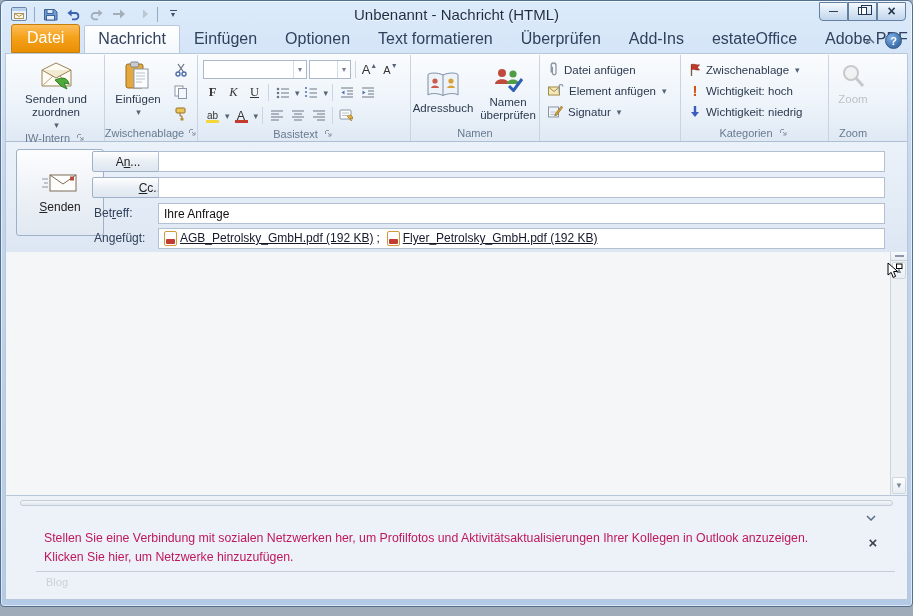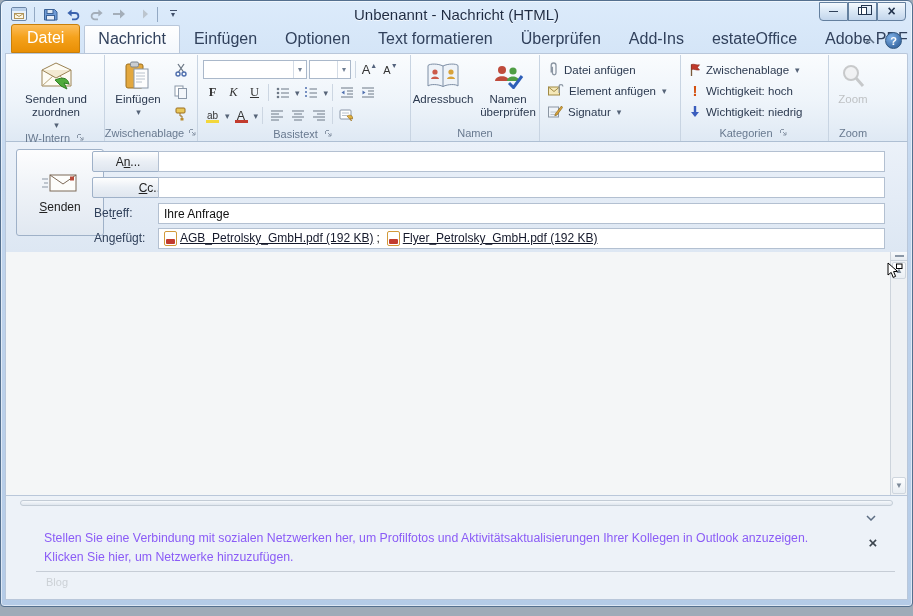--- a/index.html
+++ b/index.html
@@ -127,21 +127,21 @@
   .scroll-split { height: 9px; background: linear-gradient(#f8fafc,#e8edf2); border-bottom: 1px solid #c9d1da; display: flex; align-items: center; justify-content: center; }
   .scroll-split i { display: block; width: 9px; height: 2px; background: #8a97a6; }
   .scroll-btn { height: 17px; display: flex; align-items: center; justify-content: center; font-size: 8px; color: #7d8a99; background: linear-gradient(#fcfdfe,#e9eef3); border: 1px solid #cfd6de; border-radius: 2px; margin: 1px; }
   .scroll-track { flex: 1; }
   .cursor-svg { position: absolute; right: 4px; top: 10px; z-index: 3; }
   
   .bottom-pane { height: 104px; background: #edf2f8; border: 1px solid #b9c7da; border-top: none; position: relative; }
   .splitter { position: absolute; left: 14px; right: 14px; top: 4px; height: 6px; border-radius: 3px;
     background: linear-gradient(#f6f9fc,#dfe6ee); border: 1px solid #c3ccd6; }
   .pane-chevron { position: absolute; right: 28px; top: 16px; width: 16px; height: 12px; display: flex; align-items: center; justify-content: center; }
-  .social-text { position: absolute; left: 38px; right: 60px; top: 33px; font-size: 12.3px; line-height: 19px; color: #8b5cf6; }
+  .social-text { position: absolute; left: 38px; right: 60px; top: 33px; font-size: 12.3px; line-height: 19px; color: #be185d; }
   .social-close { position: absolute; right: 26px; top: 38px; font-size: 15px; font-weight: bold; color: #3d464f; width: 16px; height: 16px; display: flex; align-items: center; justify-content: center; }
   .pane-divider { position: absolute; left: 30px; right: 12px; top: 75px; height: 1px; background: #c6cdd6; }
   .watermark { position: absolute; left: 40px; top: 80px; font-size: 11px; color: #ccd1d6; }
   svg { display: block; }
 </style>
 </head>
 <body>
 
 <div class="window">
 
@@ -405,21 +405,21 @@
         <span class="launcher">
             <svg width="8" height="8" viewBox="0 0 8 8">
               <path d="M1 0.5 H4 M0.5 1 V4" stroke="#8a97a8"></path>
               <path d="M3 3 L6 6 M6 3.2 V6 H3.2" stroke="#8a97a8" fill="none"></path>
             </svg>
           </span>
       </div>
     </div>
 
     <div class="rgroup" style="width:129px;">
-      <div class="rgroup-body" style="justify-content:center; gap:2px;">
+      <div class="rgroup-body" style="justify-content:center; gap:2px;align-items:center;">
         <div class="bigbtn" style="width:64px;">
           <div class="bicon">
             <svg width="34" height="26" viewBox="0 0 34 26">
                 <path d="M17 3 C12 0.5 4 0.5 2 2.5 V23 C4 21 12 21 17 23.5 C22 21 30 21 32 23 V2.5 C30 0.5 22 0.5 17 3 Z" fill="#eef3f9" stroke="#7d8ea5"></path>
                 <path d="M17 3 V23.5" stroke="#7d8ea5"></path>
                 <circle cx="9" cy="9" r="2.6" fill="#cc5a4a"></circle>
                 <path d="M5 16 C5 12.5 13 12.5 13 16 Z" fill="#cc5a4a"></path>
                 <circle cx="25" cy="9" r="2.6" fill="#d8a23a"></circle>
                 <path d="M21 16 C21 12.5 29 12.5 29 16 Z" fill="#d8a23a"></path>
               </svg>

